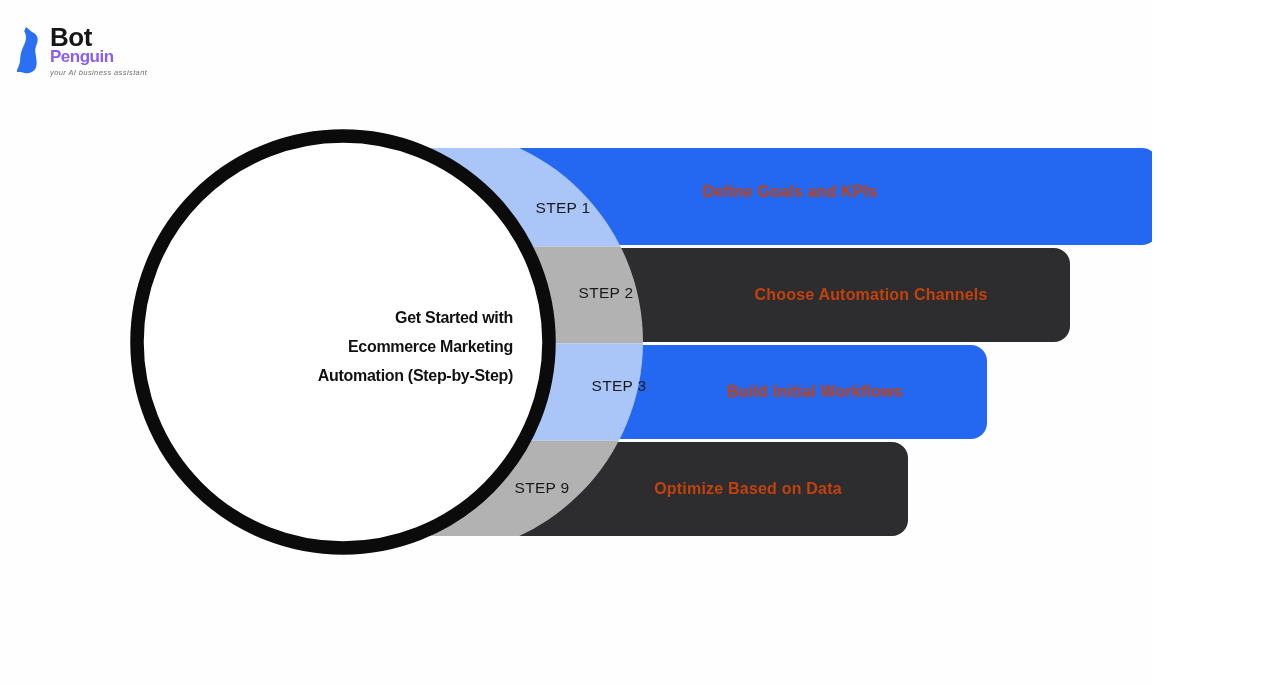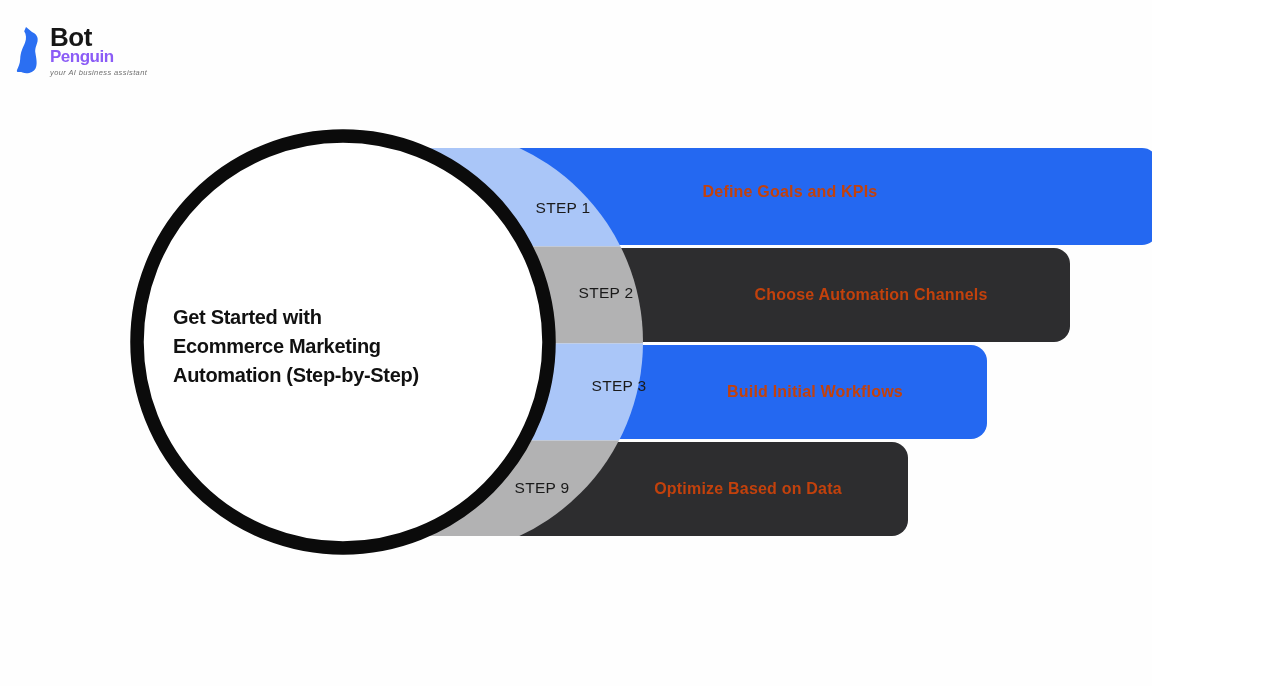--- a/index.html
+++ b/index.html
@@ -17,22 +17,22 @@
   .logo-icon{position:absolute;left:0;top:3px;}
   .logo-text{position:absolute;left:36px;top:0;line-height:1;}
   .logo-bot{font-size:26px;font-weight:700;color:#161616;letter-spacing:-0.5px;}
   .logo-penguin{font-size:17px;font-weight:700;color:#8b5cf6;letter-spacing:-0.5px;margin-top:-2px;}
   .logo-tagline{font-size:7.5px;font-style:italic;color:#6e6e6e;letter-spacing:0.4px;margin-top:4px;white-space:nowrap;}
 
   
   .circle-title{
     position:absolute;left:343px;top:346px;
     transform:translate(-50%,-50%);
-    width:340px;text-align:left;
-    font-size:20px;font-weight:800;color:#111111;
+    width:340px;text-align:right;
+    font-size:16px;font-weight:800;color:#111111;
     line-height:29px;letter-spacing:-0.3px;
   }
 
   
   .step-label{
     position:absolute;transform:translate(-50%,-50%);
     font-size:15.5px;font-weight:500;color:#1a1a1a;
     letter-spacing:0.3px;white-space:nowrap;
   }
 

